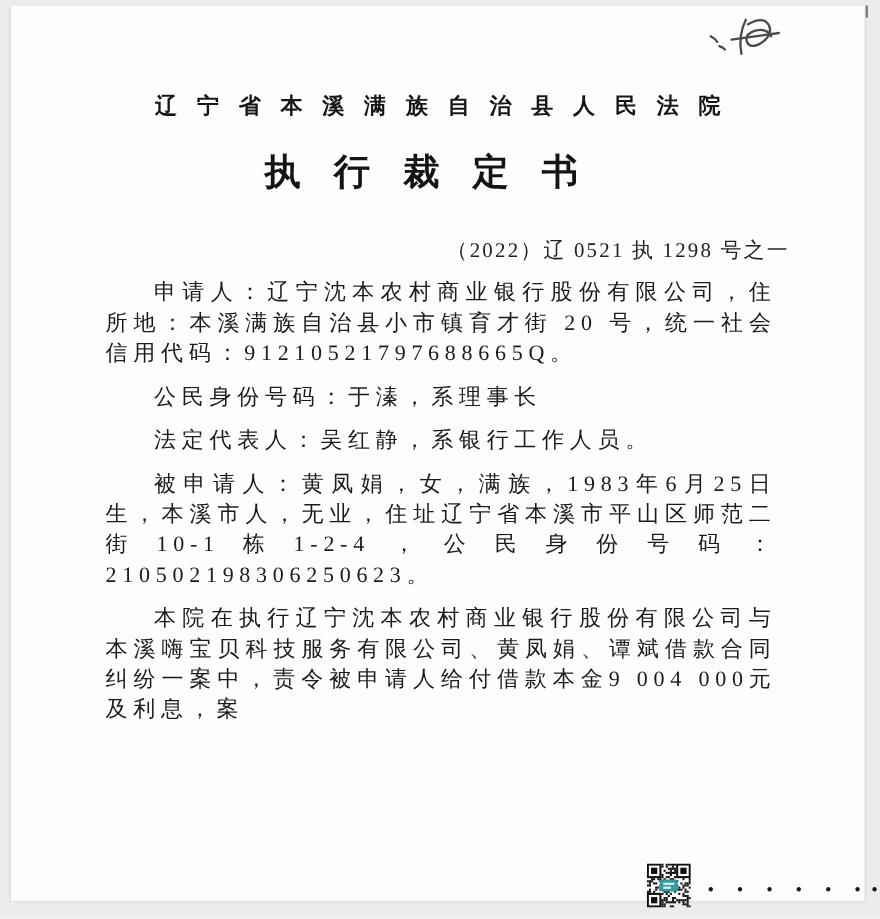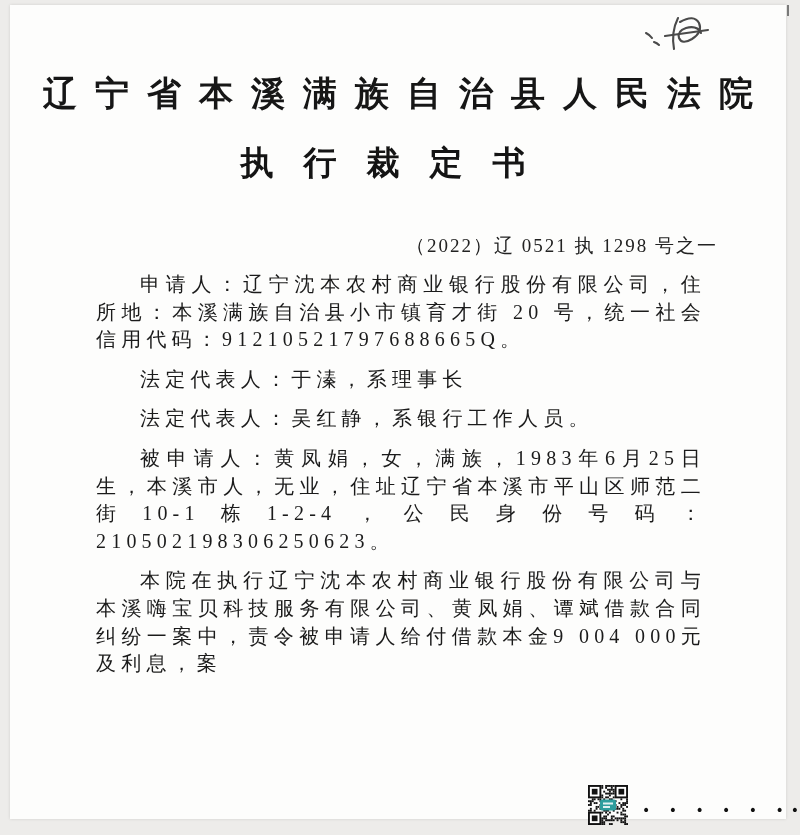--- a/index.html
+++ b/index.html
@@ -19,33 +19,33 @@
     box-shadow:0 0 3px rgba(0,0,0,0.12);
   }
   .edge-artifact{
     position:absolute;right:11px;top:5px;width:2px;height:11px;
     background:#4a4a4a;opacity:.7;
   }
   .handwriting{
     position:absolute;left:628px;top:6px;width:90px;height:52px;
   }
   .court-name{
-    margin:4px;padding:62px 0 0 18px;
+    margin:16px;padding:62px 0 0 18px;
     text-align:center;
-    font-size:34px;font-weight:bold;color:#161616;
+    font-size:20px;font-weight:bold;color:#161616;
     letter-spacing:18px;
   }
   .doc-title{
     margin:24px 0 0 0;
     text-align:center;
     font-size:33px;font-weight:bold;color:#141414;
     letter-spacing:30px;
   }
   .case-number{
-    margin-top:47px;padding-right:68px;
+    margin-top:36px;padding-right:68px;
     text-align:right;
     font-size:19px;color:#222;
     letter-spacing:2px;
   }
   .document-body{
     margin:12px 68px 0 74px;
     font-size:20px;color:#1b1b1b;
     line-height:27.6px;
     text-align:justify;
     letter-spacing:5.2px;
@@ -81,21 +81,21 @@
     </svg>
 
     <h1 class="court-name">辽宁省本溪满族自治县人民法院</h1>
 
     <h2 class="doc-title">执行裁定书</h2>
 
     <div class="case-number">（2022）辽 0521 执 1298 号之一</div>
 
     <div class="document-body">
         <p>申请人：辽宁沈本农村商业银行股份有限公司，住所地：本溪满族自治县小市镇育才街 20 号，统一社会信用代码：91210521797688665Q。</p>
-        <p>法定代表人：于溱，系理事长</p>
+        <p>公民身份号码：于溱，系理事长</p>
         <p>法定代表人：吴红静，系银行工作人员。</p>
         <p>被申请人：黄凤娟，女，满族，1983年6月25日生，本溪市人，无业，住址辽宁省本溪市平山区师范二街10-1栋1-2-4，公民身份号码：210502198306250623。</p>
         <p>本院在执行辽宁沈本农村商业银行股份有限公司与本溪嗨宝贝科技服务有限公司、黄凤娟、谭斌借款合同纠纷一案中，责令被申请人给付借款本金9 004 000元及利息，案</p>
       </div>
 
     <svg class="qr-stamp" viewBox="0 0 40 40">
         <g fill="#121212">
           <rect x="13.33" y="0.00" width="1.90" height="1.90"></rect>
           <rect x="17.14" y="0.00" width="1.90" height="1.90"></rect>
           <rect x="19.05" y="0.00" width="1.90" height="1.90"></rect>

